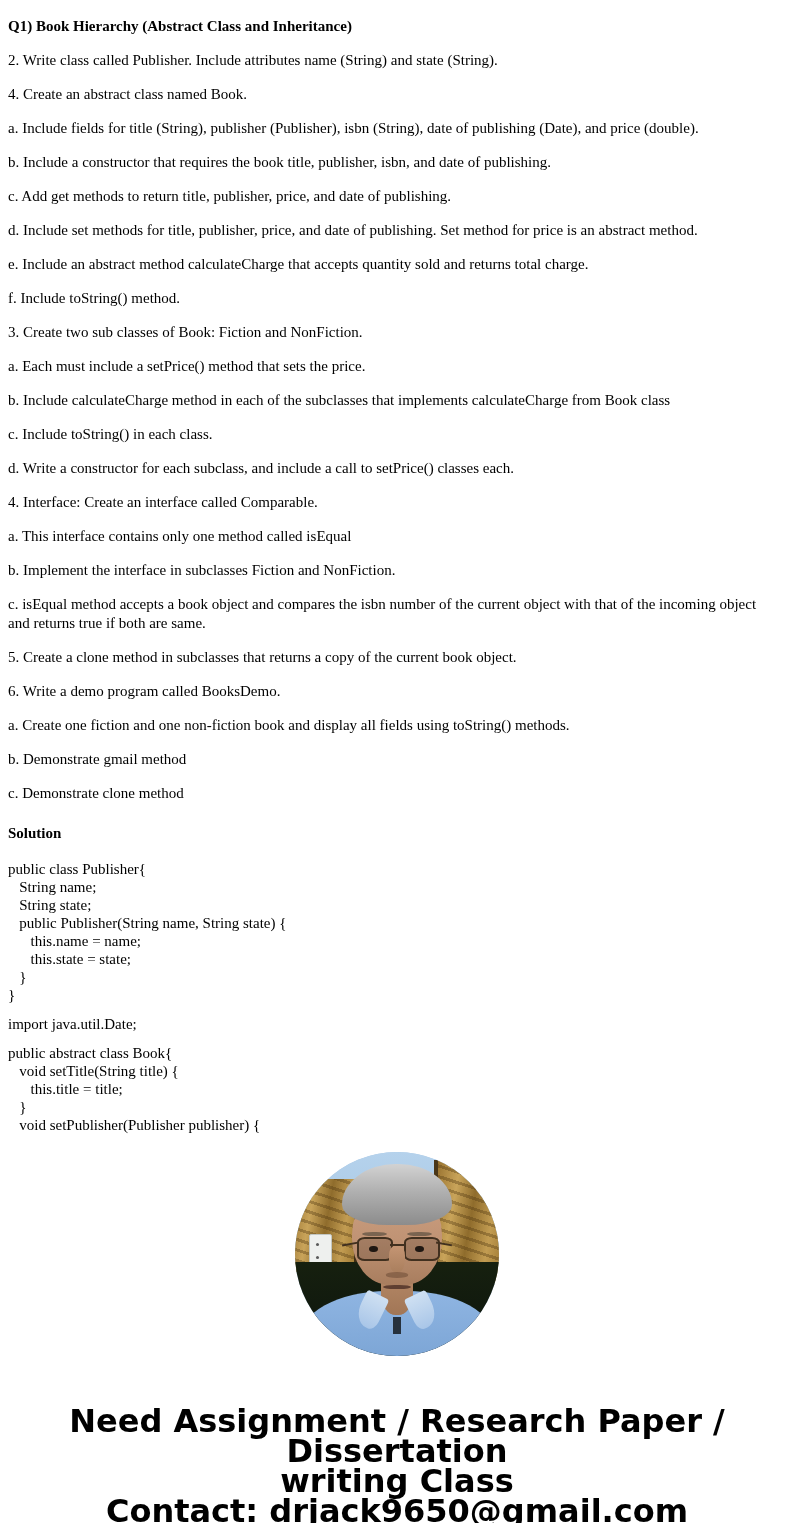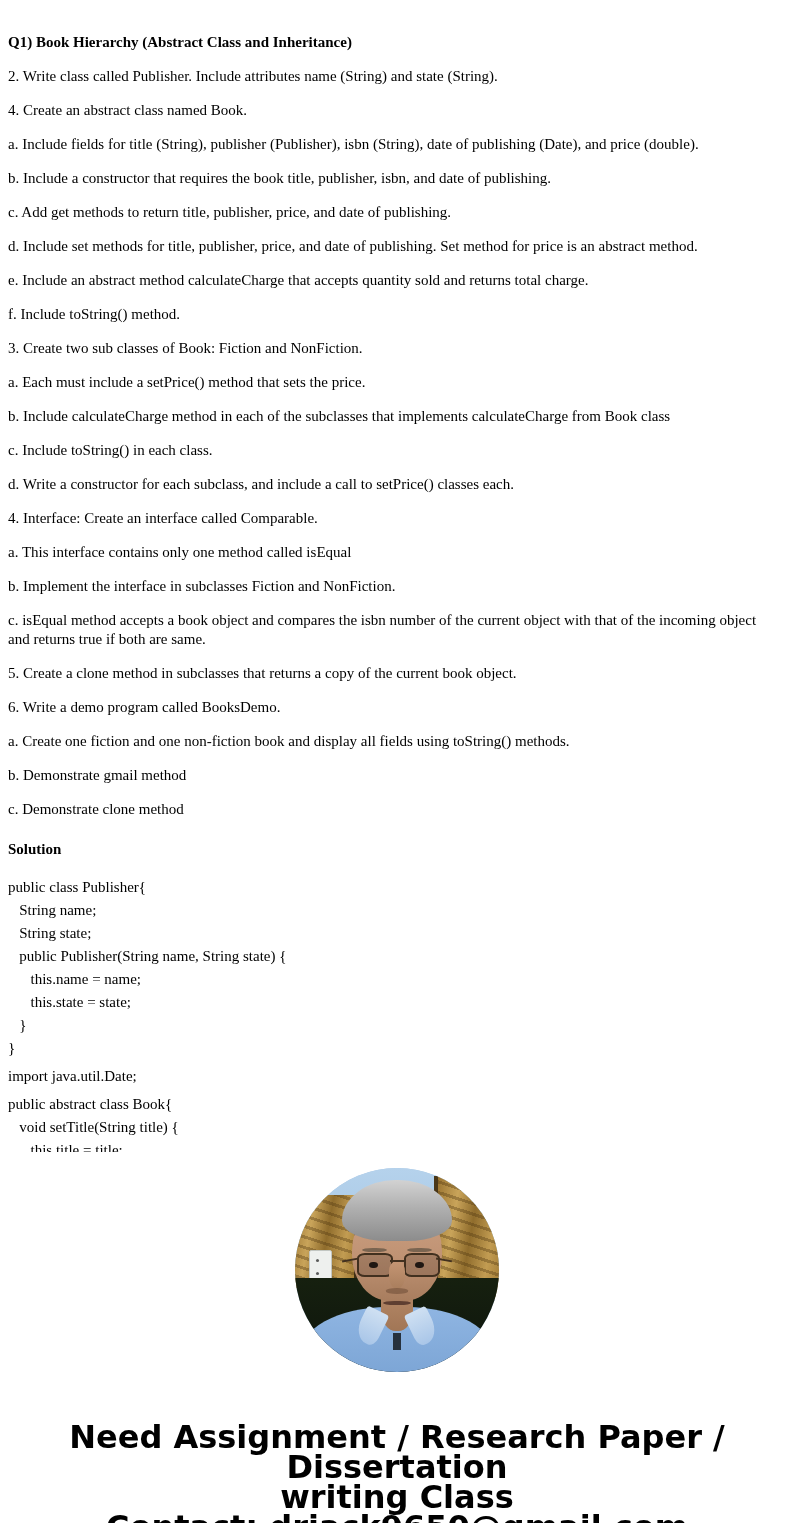--- a/index.html
+++ b/index.html
@@ -10,36 +10,36 @@
     margin:0 auto;
     background:#ffffff;
     overflow:hidden;
     font-family:"Liberation Serif", serif;
     color:#000;
   }
   
   .doc{
     height:1136px;
     overflow:hidden;
-    padding:16px 26px 0 8px;
+    padding:0 26px 0 8px;
     font-size:15px;
     line-height:19px;
   }
   .doc p{margin:15px 0;}
   .doc-title{font-weight:bold; margin:17px 0 15px 0 !important;}
   .solution-heading{
     font-size:15px;
     line-height:25px;
     font-weight:bold;
     margin:18px 0 14px 0;
   }
   .code{
     white-space:pre;
-    margin:5px 0 !important;
-    line-height:23px;
+    margin:11px 0 !important;
+    line-height:18px;
   }
   
   .photo-wrap{margin-top:16px; display:flex; justify-content:center;}
   .photo-circle{
     position:relative;
     width:204px;height:204px;
     border-radius:50%;
     overflow:hidden;
     background:#aac7e4;
   }

